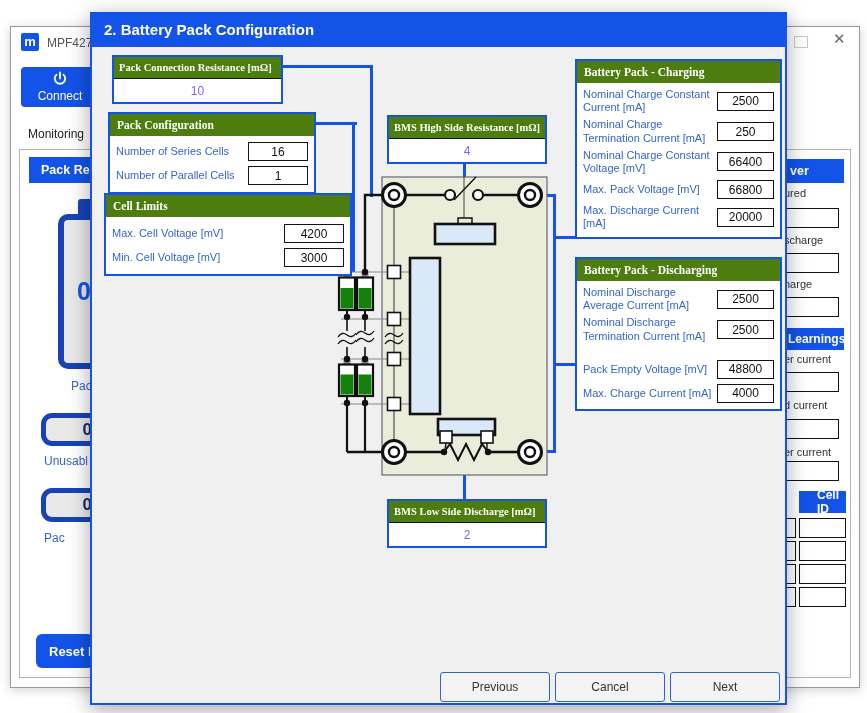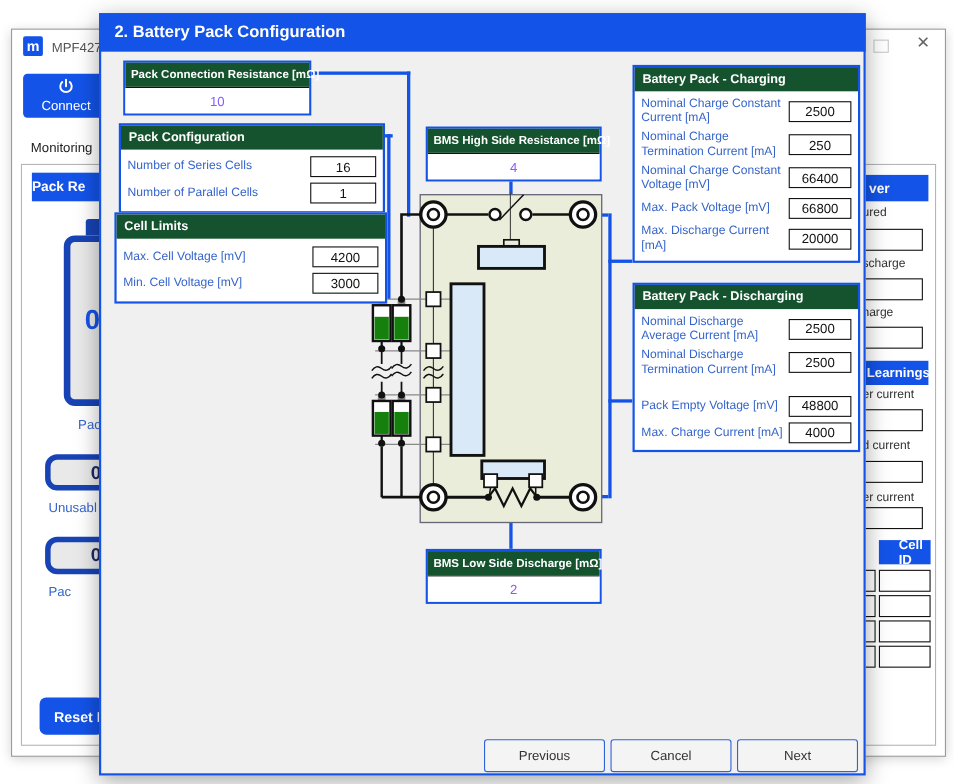--- a/index.html
+++ b/index.html
@@ -14,21 +14,21 @@
     font-weight:bold; font-size:13px; text-align:center; line-height:17px; border-radius:2px; }
   .app-title { left:36px; top:9px; font-size:12px; color:#555; }
   .win-max { left:783px; top:9px; width:14px; height:12px; border:1px solid #c9c9c9; background:#fff; }
   .win-close { left:822px; top:3px; font-size:15px; color:#666; }
   .connect-btn { left:10px; top:40px; width:78px; height:40px; background:#1353e8; border:none;
     border-radius:4px; color:#fff; display:flex; flex-direction:column; align-items:center;
     justify-content:center; gap:2px; font-size:12px; }
   .tab-monitoring { left:17px; top:100px; font-size:12px; color:#222; }
   .groupbox { left:8px; top:122px; width:832px; height:529px; border:1px solid #b5b5b5; background:#fff; }
   .blue-bar { background:#1353e8; color:#fff; font-weight:bold; font-size:12.5px;
-    display:flex; align-items:center; padding-left:0; }
+    display:flex; align-items:center; padding-left:12px; }
   .packre-bar { left:18px; top:130px; width:74px; height:26px; }
   .batt-tab { left:67px; top:172px; width:22px; height:15px; background:#1743b5; border-radius:3px 3px 0 0; }
   .batt-body { left:47px; top:187px; width:52px; height:155px; background:#e9e9e9;
     border:6px solid #1743b5; border-radius:10px; display:flex; align-items:center; justify-content:center;
     color:#1353e8; font-size:25px; font-weight:bold; }
   .frag-label { font-size:12px; color:#3565cb; }
   .batt-label { left:60px; top:352px; }
   .stat-box { background:#e9e9e9; border:5px solid #1743b5; border-radius:11px;
     display:flex; align-items:center; justify-content:flex-end; padding-right:6px;
     font-size:17px; font-weight:bold; color:#1c2b66; }
@@ -45,31 +45,31 @@
   .cellid-bar { left:788px; top:464px; width:47px; height:22px; padding-left:18px; font-size:12px; }
   .cell { background:#fff; border:1.5px solid #111; height:20px; }
 
   
   .dialog { position:absolute; left:90px; top:12px; width:697px; height:693px;
     background:#f0f0f0; border:2px solid #1353e8; box-shadow:0 5px 20px rgba(0,0,0,.35); }
   .dialog > * { position:absolute; }
   .dialog-titlebar { left:-2px; top:-2px; width:697px; height:35px; background:#1353e8; color:#fff;
     font-size:15px; font-weight:600; display:flex; align-items:center; padding-left:14px; }
   .panel { background:#fff; border:2px solid #1353e8; }
-  .panel-header { background:#14532d; color:#fff; font-weight:bold; font-size:11.5px;
-    padding:5px 7px; white-space:nowrap; }
+  .panel-header { background:#4d7c0f; color:#fff; font-weight:bold; font-size:11.5px;
+    padding:5px 7px; white-space:nowrap;font-family:Liberation Serif, serif; }
   .panel-header.small { font-size:10.5px; padding:5px 5px; }
   .value-strip { height:24px; background:#fff; border-top:1.5px solid #111; display:flex;
     align-items:center; justify-content:center; font-size:12px; color:#8b5cf6; }
   .vbox { background:#fff; border:1.5px solid #111; width:60px; height:19px; display:flex;
     align-items:center; justify-content:center; font-size:12px; color:#111; flex:none; }
   .frow { display:flex; justify-content:space-between; align-items:center; padding:0 6px; }
   .flabel { font-size:11px; color:#3565cb; line-height:1.2; }
   .pconn { left:20px; top:41px; width:171px; }
-  .pconf { left:16px; top:98px; width:242px; }
+  .pconf { left:16px; top:98px; width:208px; }
   .climits { left:12px; top:179px; width:248px; }
   .bmsh { left:295px; top:101px; width:160px; }
   .bmsl { left:295px; top:485px; width:160px; }
   .chg { left:483px; top:45px; width:207px; }
   .dchg { left:483px; top:243px; width:207px; }
   .chg .vbox, .dchg .vbox { width:57px; }
   .chg .flabel, .dchg .flabel { width:136px; }
   .conn { position:absolute; background:#1353e8; }
   .dlg-btn { background:#f4f4f4; border:1px solid #2e63d8; border-radius:3px; color:#333;
     font-size:12px; width:110px; height:30px; }

